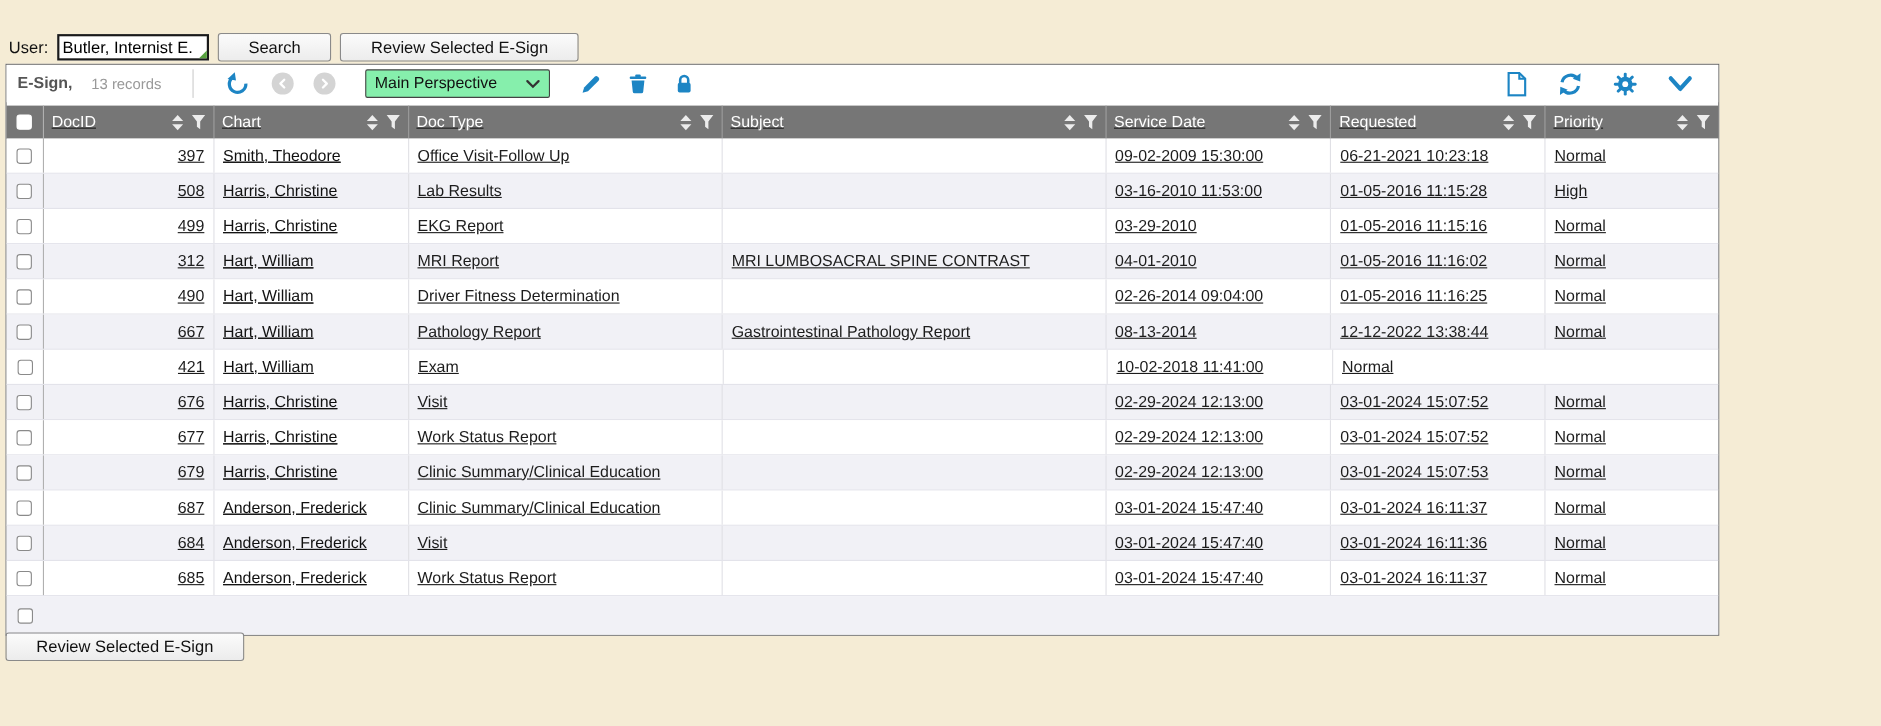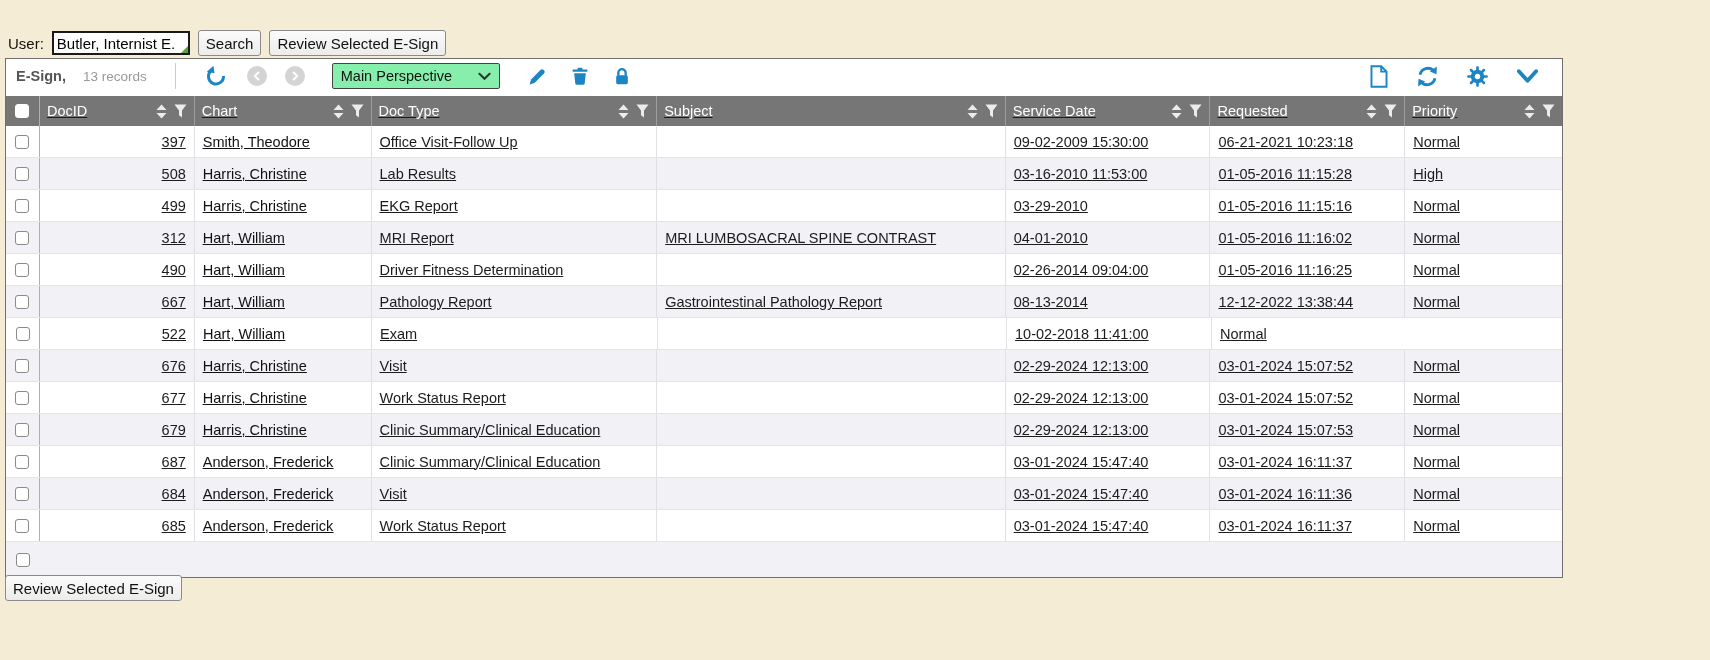--- a/index.html
+++ b/index.html
@@ -13,21 +13,21 @@
   .topbar{position:absolute;top:30px;left:8px;display:flex;align-items:center;gap:8px;}
   .topbar .lbl{font-size:15px;color:#111;}
   .user-input-wrap{position:relative;display:inline-block;}
   .user-input-wrap input{
     width:128px;height:20px;border:2px solid #1a1a1a;background:#fff;
     font:15px "Liberation Sans","DejaVu Sans",sans-serif;padding:0 3px;outline:none;
   }
   .resize-grip{position:absolute;right:2px;bottom:2px;width:0;height:0;
     border-left:7px solid transparent;border-bottom:7px solid #58a33e;}
   .btn{
-    height:26px;padding:0 7px;font:15px "Liberation Sans","DejaVu Sans",sans-serif;color:#111;
+    height:26px;padding:0 27px;font:15px "Liberation Sans","DejaVu Sans",sans-serif;color:#111;
     background:linear-gradient(#fbfbfb,#ececec);border:1px solid #8a8a8a;border-radius:3px;cursor:pointer;
   }
   
   .panel{
     position:absolute;top:58px;left:5px;width:1558px;
     background:#fff;border:1px solid #6f6f6f;box-sizing:border-box;
   }
   .toolbar{height:34px;display:flex;align-items:center;padding:0 10px;background:#fff;gap:12px;}
   .tb-title{font-size:14.5px;font-weight:bold;color:#555;}
   .tb-records{font-size:13.5px;color:#999;margin-left:5px;}
@@ -409,21 +409,21 @@
           </span>
           <span class="td" style="width:157px">
             <span>Normal</span>
           </span>
         </div>
         <div class="tr">
           <span class="cbcell" style="width:34px;height:100%">
             <span class="cb"></span>
           </span>
           <span class="td right" style="width:155px">
-            <span>522</span>
+            <span>421</span>
           </span>
           <span class="td" style="width:177px">
             <a class="chart-link">Hart, William</a>
           </span>
           <span class="td" style="width:286px">
             <span>Exam</span>
           </span>
           <span class="td" style="width:349px">
             <span></span>
           </span>

